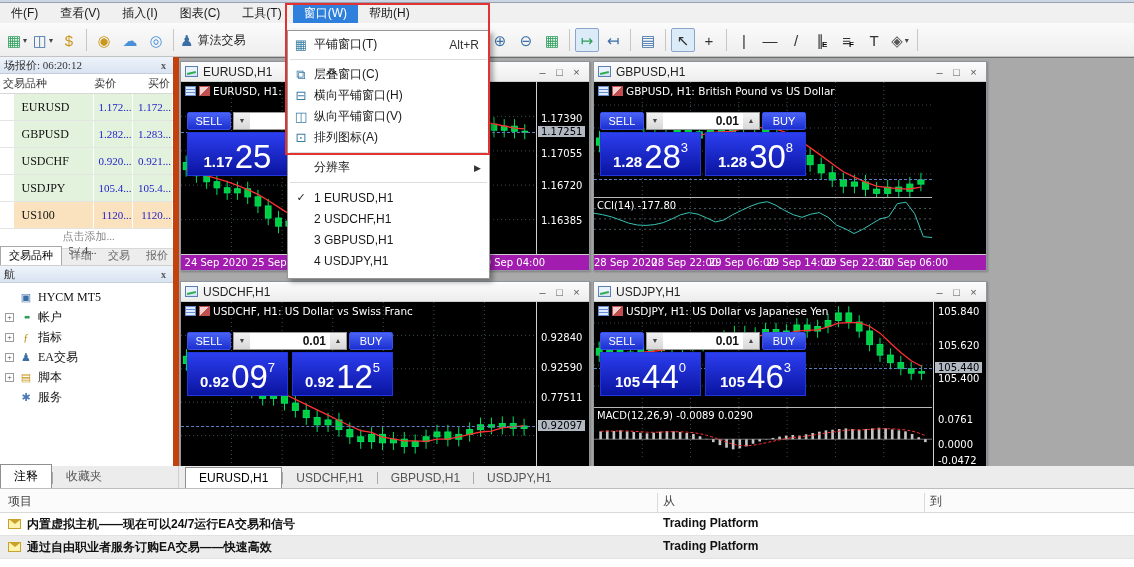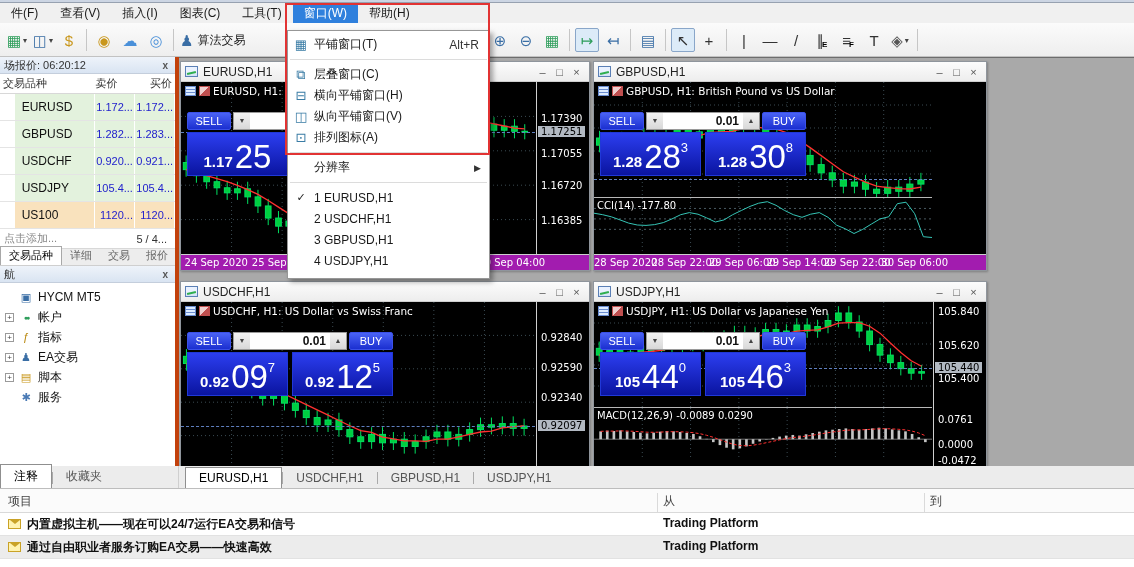--- a/index.html
+++ b/index.html
@@ -14,33 +14,33 @@
 #tb-g1{left:4px;}
 #tb-g2{left:487px;}
 .tbi{min-width:24px;height:24px;display:flex;align-items:center;justify-content:center;margin:0 1px;border:1px solid transparent;border-radius:2px;font-size:14px;position:relative;cursor:default;}
 .tbi .g{font-size:15px;line-height:1;}
 .tbi .sub{font-size:8px;font-weight:bold;margin-left:-2px;margin-top:8px;}
 .tbi .drop{font-size:8px;color:#444;margin-left:2px;}
 .tbi .tlabel{font-size:12px;color:#222;margin-left:4px;white-space:nowrap;}
 .tbi.pressed{border:1px solid #89a6c9;background:#dcebf8;}
 .tsep{width:1px;height:22px;background:#c6c6c6;margin:0 4px;}
 
-#left-col{position:absolute;left:0;top:57px;width:179px;height:409px;background:#fff;border-right:4px solid #c2410c;}
+#left-col{position:absolute;left:0;top:57px;width:179px;height:409px;background:#fff;border-right:6px solid #c2410c;font-family:Liberation Serif, serif;}
 .ptitle{height:17px;background:linear-gradient(#eef3fa,#d9e4f2);border-bottom:1px solid #c4cedc;display:flex;align-items:center;font-size:11px;color:#333;padding:0 4px;}
 .ptitle .tt{flex:1;white-space:nowrap;overflow:hidden;}
 .pclose{font-size:10px;color:#555;padding:0 3px;font-weight:bold;cursor:default;}
 #mw-head{height:20px;display:flex;font-size:11px;color:#333;border-bottom:1px solid #d8d8d8;align-items:center;}
 #mw-head .c1{width:96px;padding-left:3px;}
 #mw-head .c2{width:40px;text-align:left;}
 #mw-head .c3{width:40px;text-align:right;padding-right:3px;}
 .mwrow{height:27px;display:flex;border-bottom:1px solid #e4e4e4;background:#fff;}
 .mwrow .gut{width:15px;background:#fff;}
 .mwrow .sym{width:81px;display:flex;align-items:center;font-size:12px;color:#111;padding-left:7px;margin-right:1px;}
 .mwrow .pr{width:40px;display:flex;align-items:center;justify-content:flex-end;font-size:11px;color:#2222cc;margin-right:1px;padding-right:1px;}
-#mw-foot{height:20px;display:flex;align-items:center;font-size:11px;border-bottom:1px solid #d8d8d8;}
+#mw-foot{height:20px;display:flex;align-items:center;font-size:11px;border-bottom:1px solid #d8d8d8;flex-direction:column;}
 #mw-foot .fl{flex:1;color:#888;padding-left:4px;}
 #mw-foot .fr{color:#333;padding-right:8px;}
 .tabsrow{height:17px;background:#ededed;display:flex;align-items:flex-end;font-size:11px;color:#666;border-bottom:1px solid #cfcfcf;}
 .tab{padding:1px 8px 2px 8px;white-space:nowrap;cursor:default;}
 .tab.active{background:#fff;border:1px solid #a8a8a8;border-bottom:none;color:#000;}
 .tabdiv{width:1px;height:10px;background:#bbb;margin-bottom:3px;}
 #nav-items{padding-top:4px;}
 .navrow{height:20px;display:flex;align-items:center;font-size:12px;color:#111;padding-left:5px;}
 .navrow .exp{width:9px;height:9px;border:1px solid #9a9a9a;font-size:8px;line-height:7px;text-align:center;color:#444;margin-right:4px;background:#fff;}
 .navrow .noexp{width:13px;}
@@ -675,21 +675,21 @@
               <div class="pbox">
                 <span class="pb-base">0.92</span>
                 <span class="pb-big">12</span>
                 <span class="pb-sup">5</span>
               </div>
             </div>
           </div></div>
         <div class="scol" style="height: 167px;">
           <span class="sl" style="top: 30.07px;">0.92840</span>
           <span class="sl" style="top: 60.13px;">0.92590</span>
-          <span class="sl" style="top: 90.19px;">0.92340</span>
+          <span class="sl" style="top: 90.19px;">0.77511</span>
           <span class="stag" style="top: 117.58px;">0.92097</span>
         </div>
       </div>
     </div>
     <div class="cwin" style="left: 414px; top: 223px; width: 394px; height: 188px;">
       <div class="ctitle">
         <span class="cicon"></span>
         <span class="tt">USDJPY,H1</span>
         <span class="wbtn">–</span>
         <span class="wbtn">□</span>

